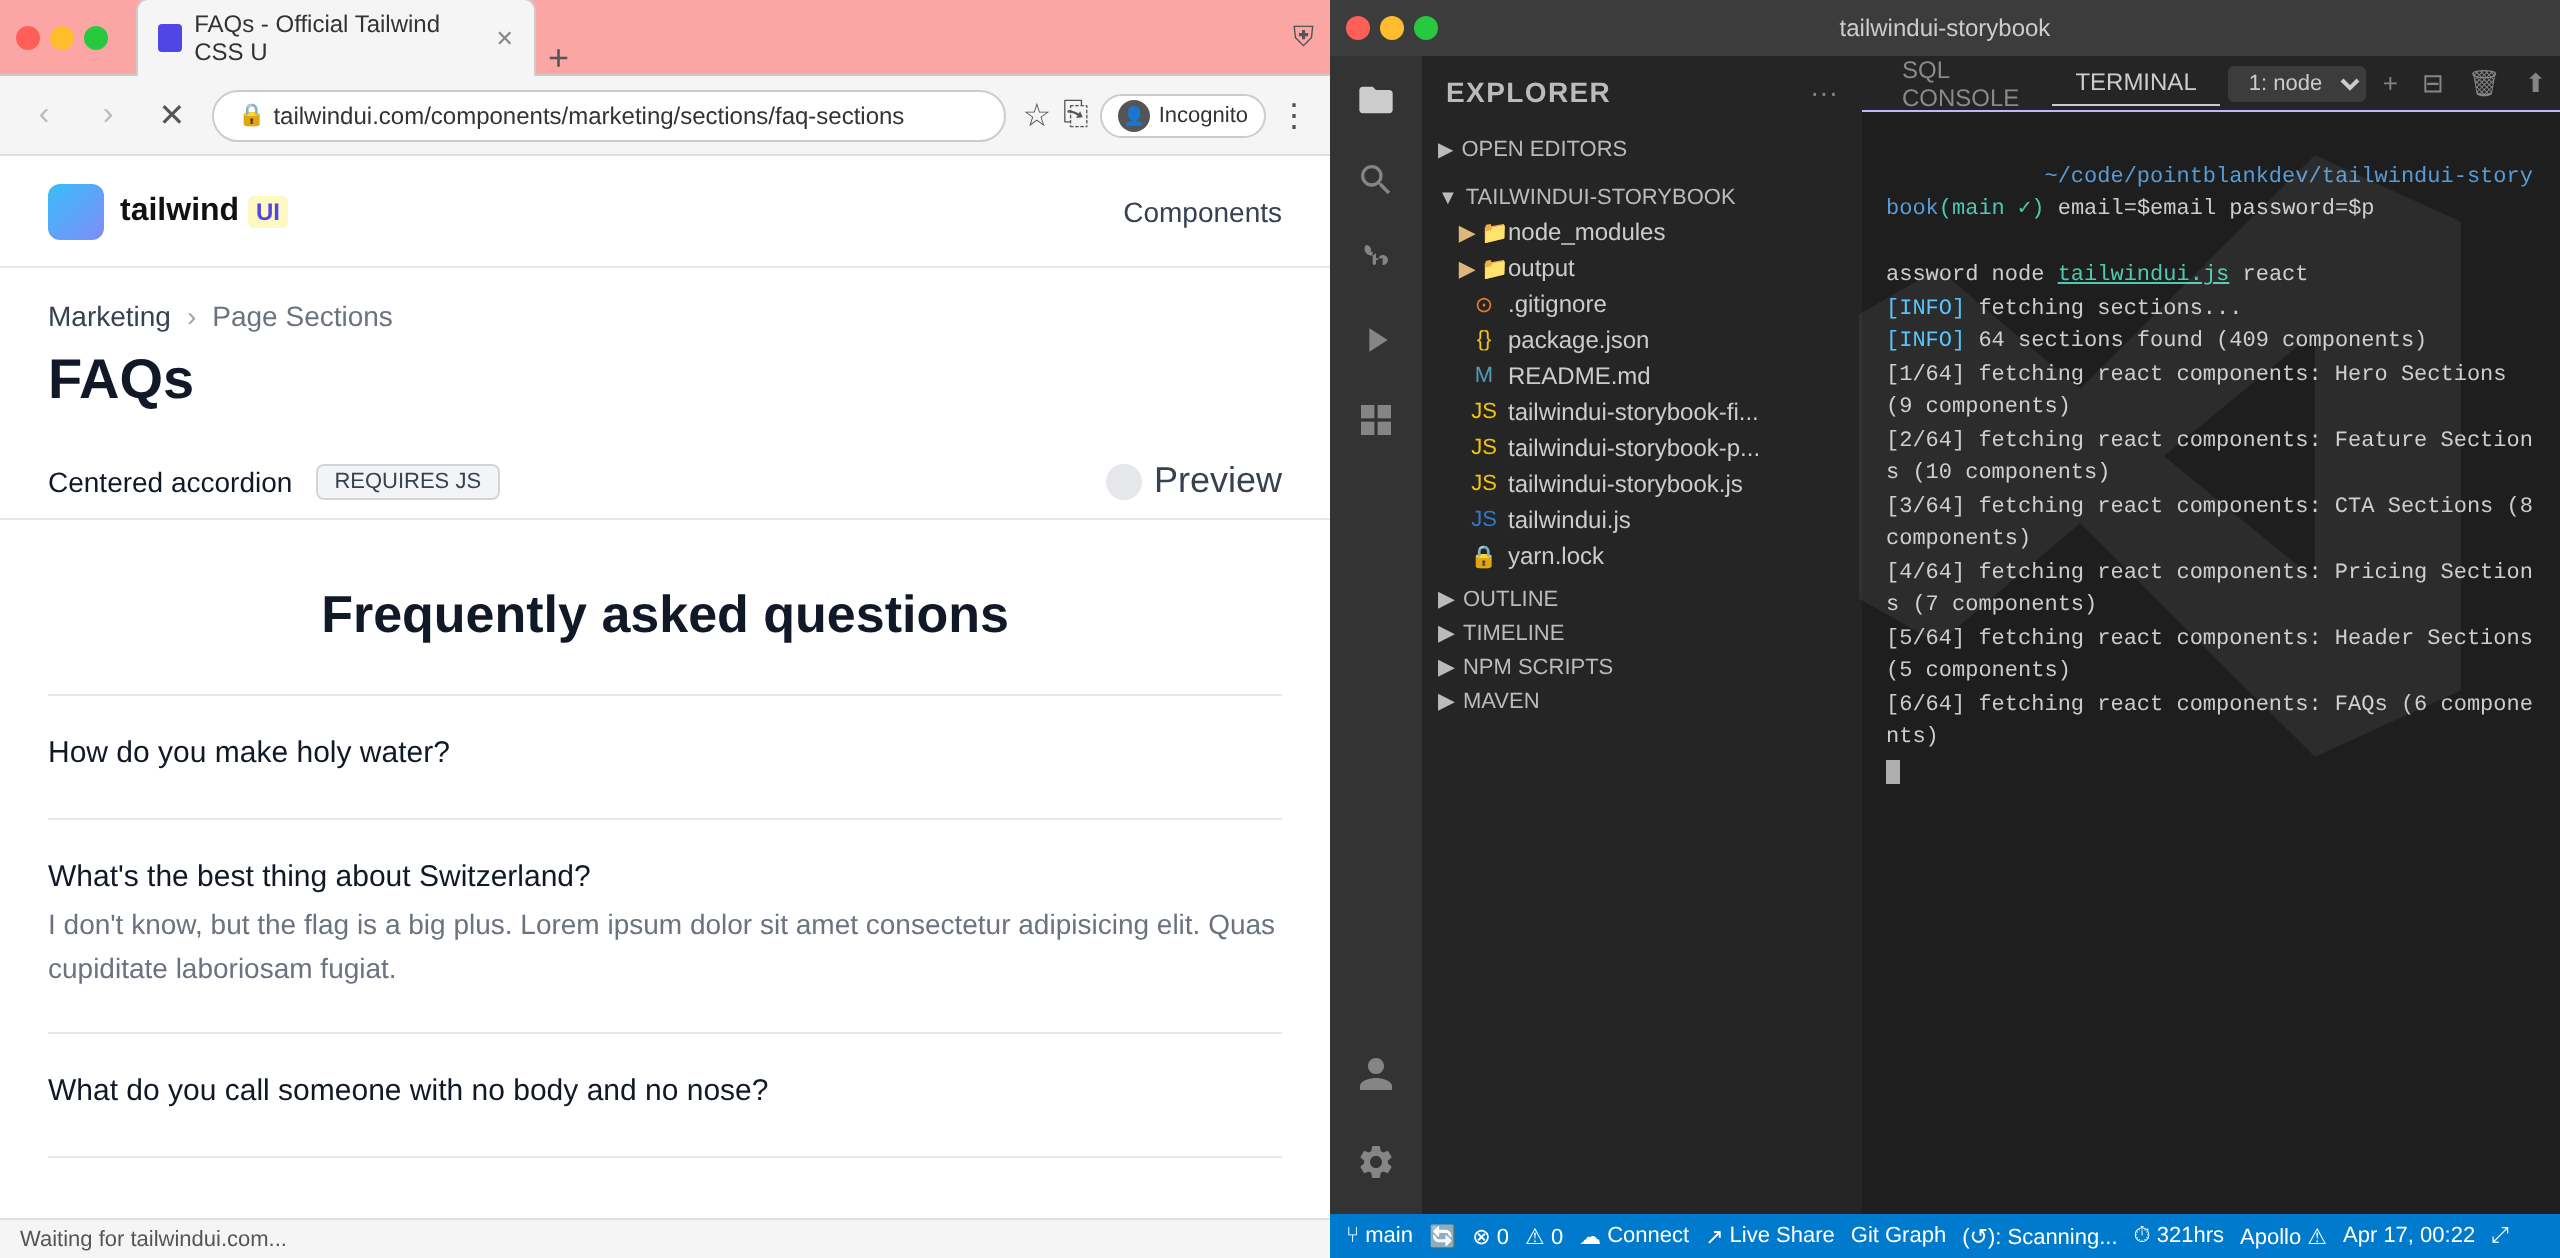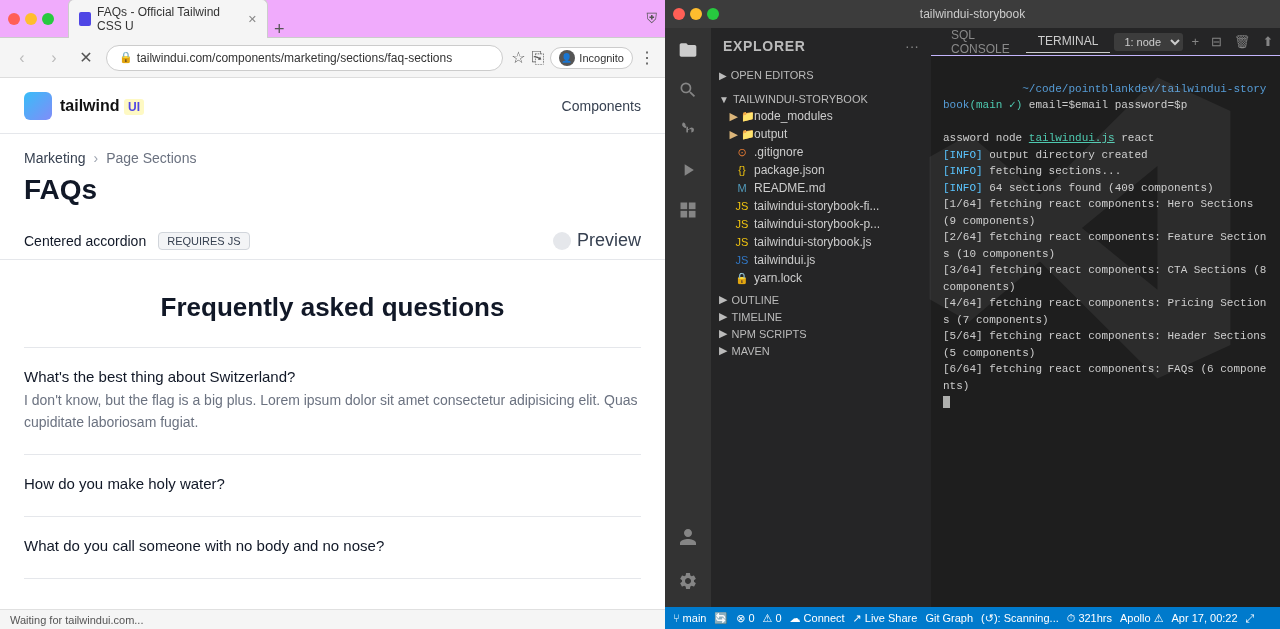--- a/index.html
+++ b/index.html
@@ -19,21 +19,21 @@
       height: 629px;
       background: #f5f5f5;
       display: flex;
       flex-direction: column;
       flex-shrink: 0;
     }
 
     
     .browser-titlebar {
       height: 38px;
-      background: #f0abfc;
+      background: #fca5a5;
       display: flex;
       align-items: center;
       padding: 0 8px;
       gap: 6px;
       border-bottom: 1px solid #ccc;
     }
     .traffic-lights {
       display: flex;
       gap: 5px;
       align-items: center;
@@ -661,26 +661,26 @@
         <div class="eye-icon-circle"></div>
         <span>Preview</span>
       </div>
     </div>
 
     <div class="tw-faq-preview">
       <div class="faq-title">Frequently asked questions</div>
       <div class="faq-divider"></div>
 
       <div class="faq-item">
+        <div class="faq-question">How do you make holy water?</div>
+      </div>
+
+      <div class="faq-item">
         <div class="faq-question">What's the best thing about Switzerland?</div>
         <div class="faq-answer">I don't know, but the flag is a big plus. Lorem ipsum dolor sit amet consectetur adipisicing elit. Quas cupiditate laboriosam fugiat.</div>
-      </div>
-
-      <div class="faq-item">
-        <div class="faq-question">How do you make holy water?</div>
       </div>
 
       <div class="faq-item">
         <div class="faq-question">What do you call someone with no body and no nose?</div>
       </div>
     </div>
 
   </div>
 
   <div class="browser-statusbar">
@@ -848,21 +848,20 @@
             <span class="vsc-panel-tab-action">⬆</span>
 
           </div>
         </div>
 
         <div class="vsc-terminal-content">
           <div class="term-line">
             <span class="term-path">~/code/pointblankdev/tailwindui-storybook</span><span class="term-branch">(main ✓)</span><span> email=$email password=$p</span>
           </div>
           <div class="term-line">assword node <span class="term-link">tailwindui.js</span> react</div>
-          <div class="term-line"><span class="term-info">[INFO]</span> output directory created</div>
           <div class="term-line"><span class="term-info">[INFO]</span> fetching sections...</div>
           <div class="term-line"><span class="term-info">[INFO]</span> 64 sections found (409 components)</div>
           <div class="term-line">[1/64] fetching react components: Hero Sections (9 components)</div>
           <div class="term-line">[2/64] fetching react components: Feature Sections (10 components)</div>
           <div class="term-line">[3/64] fetching react components: CTA Sections (8 components)</div>
           <div class="term-line">[4/64] fetching react components: Pricing Sections (7 components)</div>
           <div class="term-line">[5/64] fetching react components: Header Sections (5 components)</div>
           <div class="term-line">[6/64] fetching react components: FAQs (6 components)</div>
           <div class="term-line"><span class="term-cursor"></span></div>
         </div>

